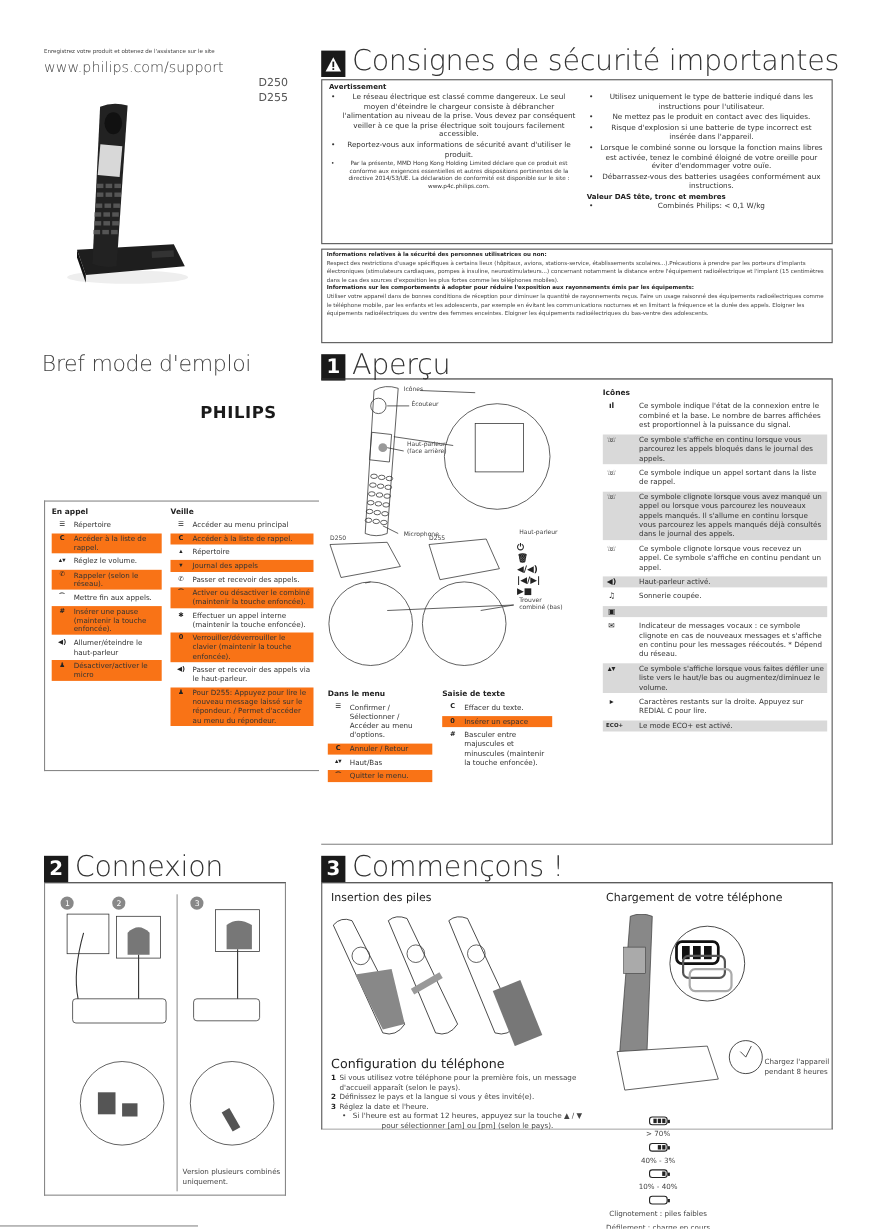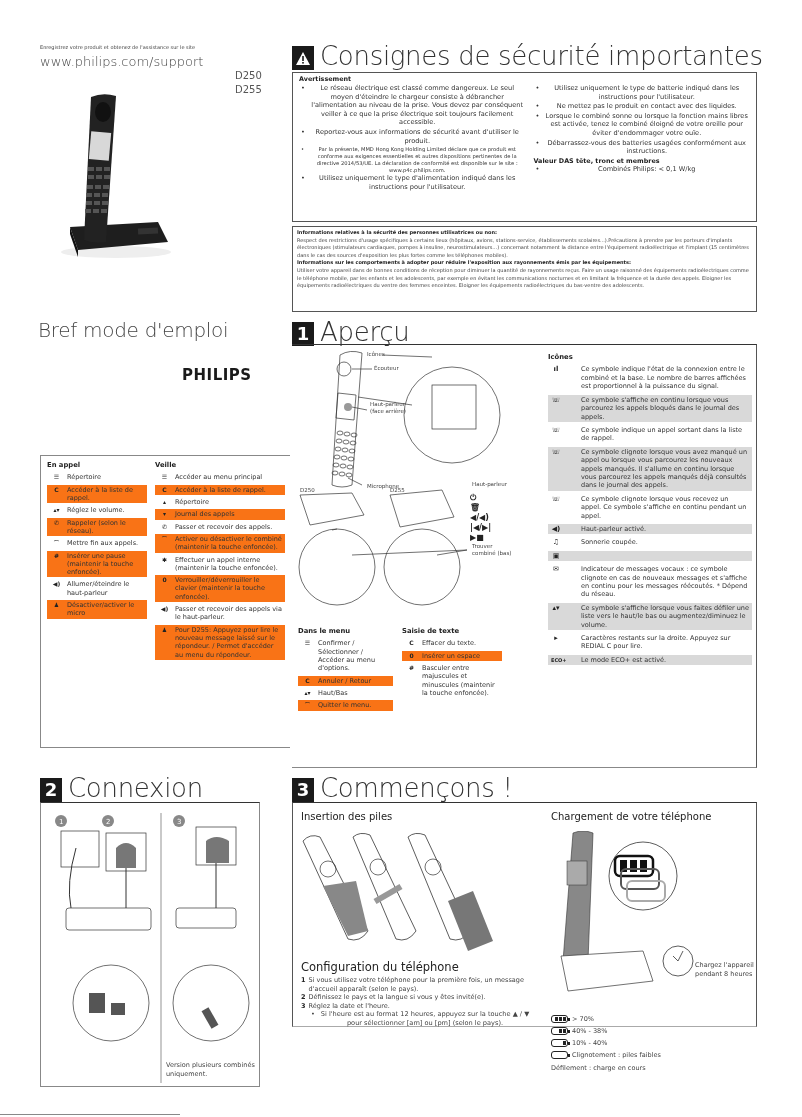--- a/index.html
+++ b/index.html
@@ -25,21 +25,21 @@
   .info-txt b { color: #222; }
   .key-list .row { display: flex; gap: 3px; padding: 1px 2px; font-size: 6.5px; line-height: 8.3px; margin-bottom: 2px; }
   .key-list .row.shade { background: #f97316; }
   .key-list .row .ic { width: 15px; flex: none; font-size: 6px; font-weight: bold; color: #222; text-align: center; }
   .col-h { font-weight: bold; font-size: 6.8px; color: #222; margin-bottom: 3px; }
   .icons-list .row { display: flex; gap: 20px; padding: 1px 3px; font-size: 6.5px; line-height: 8.4px; margin-bottom: 3px; }
   .icons-list .row.shade { background: #d9d9d9; }
   .icons-list .row .ic { width: 10px; flex: none; font-weight: bold; color: #222; font-size: 7px; text-align:center;}
   .lbl { font-size: 5.5px; color: #444; }
   .diagram-line { stroke: #333; stroke-width: 0.7; fill: none; }
-  .batt-row { display: flex; align-items: center; gap: 4px; font-size: 6.5px; margin-bottom: 4px; color:#444; }
+  .batt-row { display: flex; align-items: center; gap: 4px; font-size: 6.5px; margin-bottom: 4px; color:#444;flex-direction:column; }
   .batt { width: 17px; height: 8px; border: 1.3px solid #222; border-radius: 3px; position: relative; display:flex; gap:1px; padding:1px; justify-content:flex-end;}
   .batt::after { content:""; position:absolute; right:-3px; top:2px; width:2px; height:3px; background:#222; }
   .batt i { width: 3px; background:#222; display:block; }
 </style>
 </head>
 <body>
 
 <div class="abs reg">Enregistrez votre produit et obtenez de l'assistance sur le site</div>
 <div class="abs url">www.philips.com/support</div>
 <div class="abs model" style="left:235px;top:70px;">D250</div>
@@ -90,44 +90,44 @@
   </div>
   <div class="sec-title">Consignes de sécurité importantes</div>
 </div>
 <div class="abs panel-box" style="left:292px;top:72px;width:465px;height:150px;padding:2px 6px;">
   <div class="h-b">Avertissement</div>
   <div style="display:flex;gap:8px;margin-top:1px;">
     <ul class="blt" style="width:228px;">
       <li>Le réseau électrique est classé comme dangereux. Le seul moyen d'éteindre le chargeur consiste à débrancher l'alimentation au niveau de la prise. Vous devez par conséquent veiller à ce que la prise électrique soit toujours facilement accessible.</li>
       <li>Reportez-vous aux informations de sécurité avant d'utiliser le produit.</li>
       <li class="small">Par la présente, MMD Hong Kong Holding Limited déclare que ce produit est conforme aux exigences essentielles et autres dispositions pertinentes de la directive 2014/53/UE. La déclaration de conformité est disponible sur le site : www.p4c.philips.com.</li>
-      <li>Utilisez uniquement le type d'alimentation indiqué dans les instructions pour l'utilisateur.</li>
     </ul>
     <div style="width:218px;">
       <ul class="blt">
         <li>Utilisez uniquement le type de batterie indiqué dans les instructions pour l'utilisateur.</li>
         <li>Ne mettez pas le produit en contact avec des liquides.</li>
+        <li>Risque d'explosion si une batterie de type incorrect est insérée dans l'appareil.</li>
         <li>Lorsque le combiné sonne ou lorsque la fonction mains libres est activée, tenez le combiné éloigné de votre oreille pour éviter d'endommager votre ouïe.</li>
         <li>Débarrassez-vous des batteries usagées conformément aux instructions.</li>
       </ul>
       <div class="h-b">Valeur DAS tête, tronc et membres</div>
       <ul class="blt">
           <li>Combinés Philips: &lt; 0,1  W/kg</li>
         </ul>
     </div>
   </div>
 </div>
 <div class="abs panel-box" style="left:292px;top:226px;width:465px;height:86px;padding:2px 4px;">
   <div class="info-txt"><b>Informations relatives à la sécurité des personnes utilisatrices ou non:</b></div>
   <div class="info-txt">Respect des restrictions d'usage spécifiques à certains lieux (hôpitaux, avions, stations-service, établissements scolaires...).Précautions à prendre par les porteurs d'implants électroniques (stimulateurs cardiaques, pompes à insuline, neurostimulateurs…) concernant notamment la distance entre l'équipement radioélectrique et l'implant (15 centimètres dans le cas des sources d'exposition les plus fortes comme les téléphones mobiles).</div>
   <div class="info-txt"><b>Informations sur les comportements à adopter pour réduire l'exposition aux rayonnements émis par les équipements:</b></div>
   <div class="info-txt">Utiliser votre appareil dans de bonnes conditions de réception pour diminuer la quantité de rayonnements reçus. Faire un usage raisonné des équipements radioélectriques comme le téléphone mobile, par les enfants et les adolescents, par exemple en évitant les communications nocturnes et en limitant la fréquence et la durée des appels. Eloigner les équipements radioélectriques du ventre des femmes enceintes. Eloigner les équipements radioélectriques du bas-ventre des adolescents.</div>
 </div>
 
-<div class="abs" style="left:40px;top:455px;width:250px;height:293px;border-left:1px solid #888;border-bottom:1px solid #888;border-top:1px solid #888;padding:5px 2px 0 6px;display:flex;gap:8px;">
+<div class="abs" style="left:40px;top:455px;width:250px;height:246px;border-left:1px solid #888;border-bottom:1px solid #888;border-top:1px solid #888;padding:5px 2px 0 6px;display:flex;gap:8px;">
   <div class="key-list" style="width:100px;">
     <div class="col-h">En appel</div>
     <div class="row">
         <span class="ic">☰</span>
         <span>Répertoire</span>
       </div>
     <div class="row shade">
         <span class="ic">C</span>
         <span>Accéder à la liste de rappel.</span>
       </div>
@@ -445,21 +445,21 @@
           <i></i>
           <i></i>
         </span>
         <span>&gt; 70%</span>
       </div>
     <div class="batt-row">
         <span class="batt">
           <i></i>
           <i></i>
         </span>
-        <span>40% - 38%</span>
+        <span>40% - 3%</span>
       </div>
     <div class="batt-row">
         <span class="batt">
           <i></i>
         </span>
         <span>10% - 40%</span>
       </div>
     <div class="batt-row">
         <span class="batt"></span>
         <span>Clignotement : piles faibles</span>

